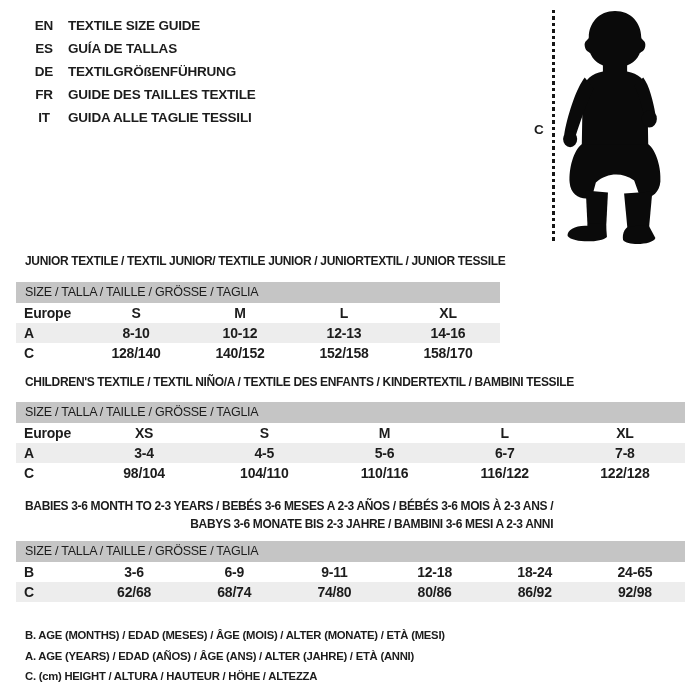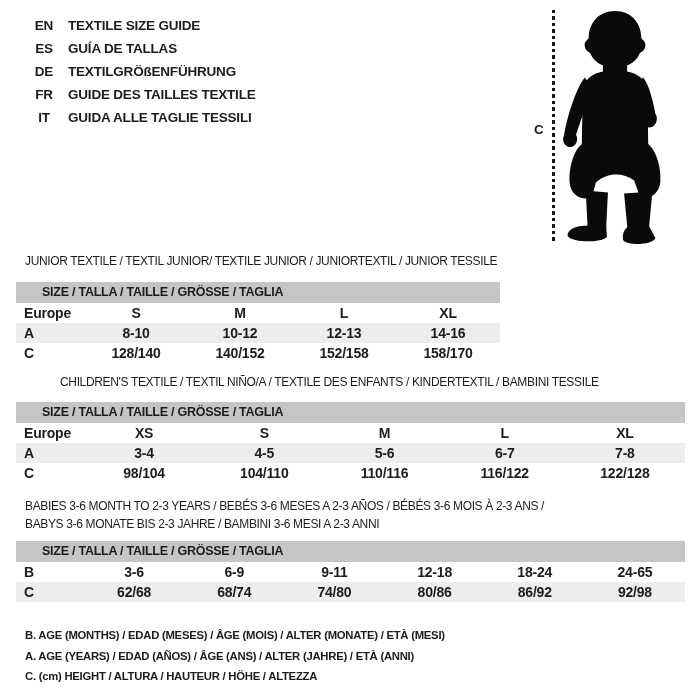--- a/index.html
+++ b/index.html
@@ -44,40 +44,41 @@
   .dash-line {
     position: absolute; left: 24px; top: 6px;
     width: 3px; height: 234px;
     background: repeating-linear-gradient(to bottom, #161616 0 3.5px, transparent 3.5px 6.5px);
   }
   .baby-svg { position: absolute; left: 34px; top: 5px; }
 
   
   .section-title {
     position: absolute; left: 25px;
-    font-weight: normal; font-size: 12px;
+    font-weight: bold; font-size: 12px;
     letter-spacing: -0.35px;
     white-space: nowrap;
     line-height: 17.5px;
+    text-align: right;
   }
   #title1 { top: 253px; }
-  #title2 { top: 374px; margin-left: 35px; }
+  #title2 { top: 374px; }
   #title3 { top: 498px; }
 
   
   .size-table { position: absolute; left: 16px; }
   #table1 { top: 282px; width: 484px; }
   #table2 { top: 402px; width: 669px; }
   #table3 { top: 541px; width: 669px; }
   .size-bar {
     height: 21px; line-height: 21px;
     background: var(--bar);
-    font-weight: bold; font-size: 12.5px;
+    font-weight: normal; font-size: 12.5px;
     letter-spacing: -0.25px;
-    padding-left: 26px;
+    padding-left: 9px;
     white-space: nowrap;
   }
   .trow {
     display: grid;
     height: 20px; line-height: 20px;
     font-size: 14px; font-weight: bold;
     letter-spacing: -0.2px;
   }
   .cols4 { grid-template-columns: 68px repeat(4, 1fr); }
   .cols5 { grid-template-columns: 68px repeat(5, 1fr); }

